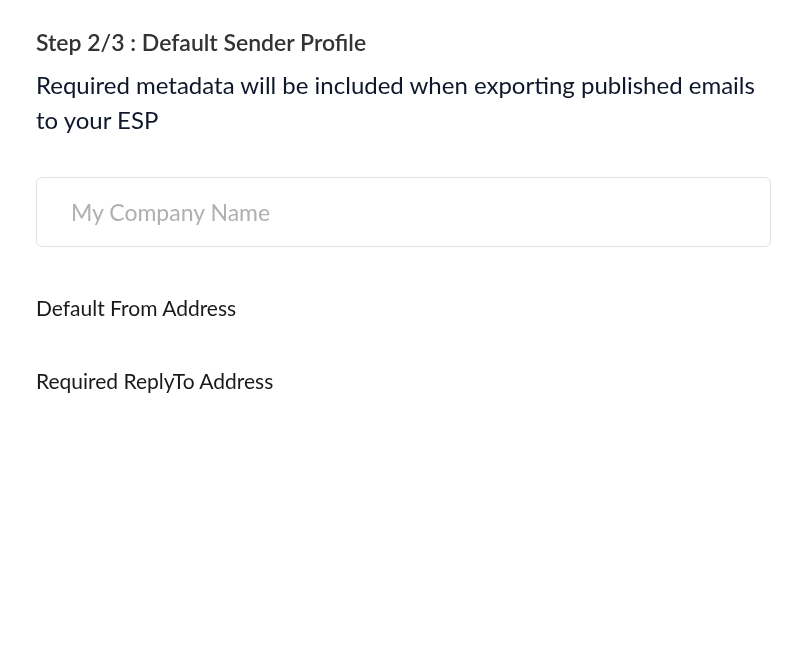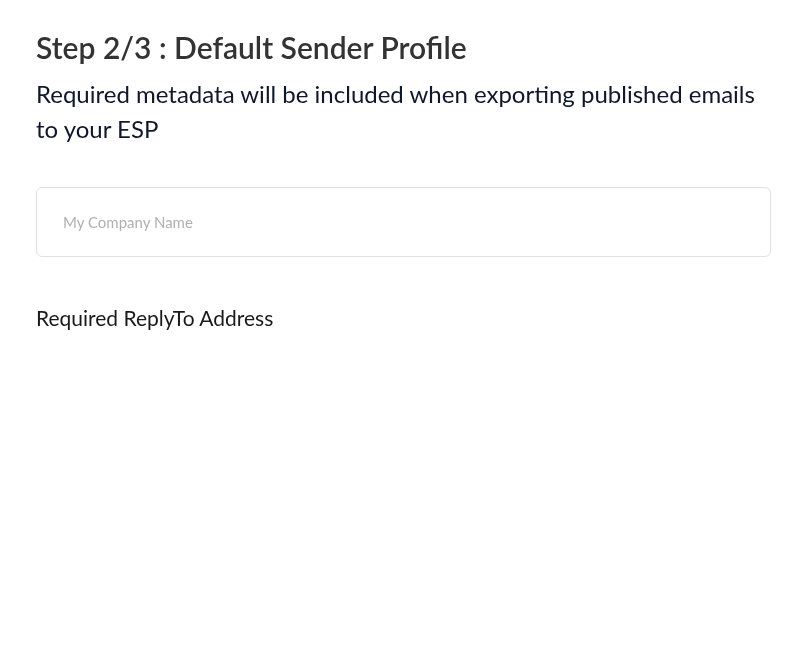--- a/index.html
+++ b/index.html
@@ -9,21 +9,21 @@
     }
     body {
       font-family: -apple-system, BlinkMacSystemFont, "Segoe UI", "Lato", Helvetica, Arial, sans-serif;
       background: #ffffff;
       width: 807px;
       height: 645px;
       padding: 28px 36px;
       color: #2a2a2a;
     }
     .heading {
-      font-size: 30px;
+      font-size: 23px;
       font-weight: 600;
       line-height: 1.3;
       color: #333333;
       margin-bottom: 10px;
     }
     .subheading {
       font-size: 24px;
       font-weight: 400;
       line-height: 1.45;
       color: #0f172a;
@@ -37,22 +37,22 @@
       display: block;
       font-size: 21px;
       font-weight: 400;
       color: #1a1a1a;
       margin-bottom: 14px;
     }
     .field-input {
       width: 100%;
       max-width: 735px;
       height: 70px;
-      padding: 0 26px;
-      font-size: 15px;
+      padding: 0 34px;
+      font-size: 23px;
       font-family: inherit;
       color: #333;
       background: #ffffff;
       border: 1px solid #e1e1e1;
       border-radius: 6px;
       outline: none;
     }
     .field-input::placeholder {
       color: #b0b0b0;
     }
@@ -62,17 +62,18 @@
 
 <h1 class="heading">Step 2/3 : Default Sender Profile</h1>
 
 <p class="subheading">Required metadata will be included when exporting published emails to your ESP</p>
 
 <div class="field-group">
   <input type="text" class="field-input" placeholder="My Company Name" style="">
 </div>
 
 <div class="field-group">
+  <label class="field-label">Default From Address</label>
 </div>
 
 <div class="field-group">
   <label class="field-label">Required ReplyTo Address</label>
 </div>
 
 </body></html>

